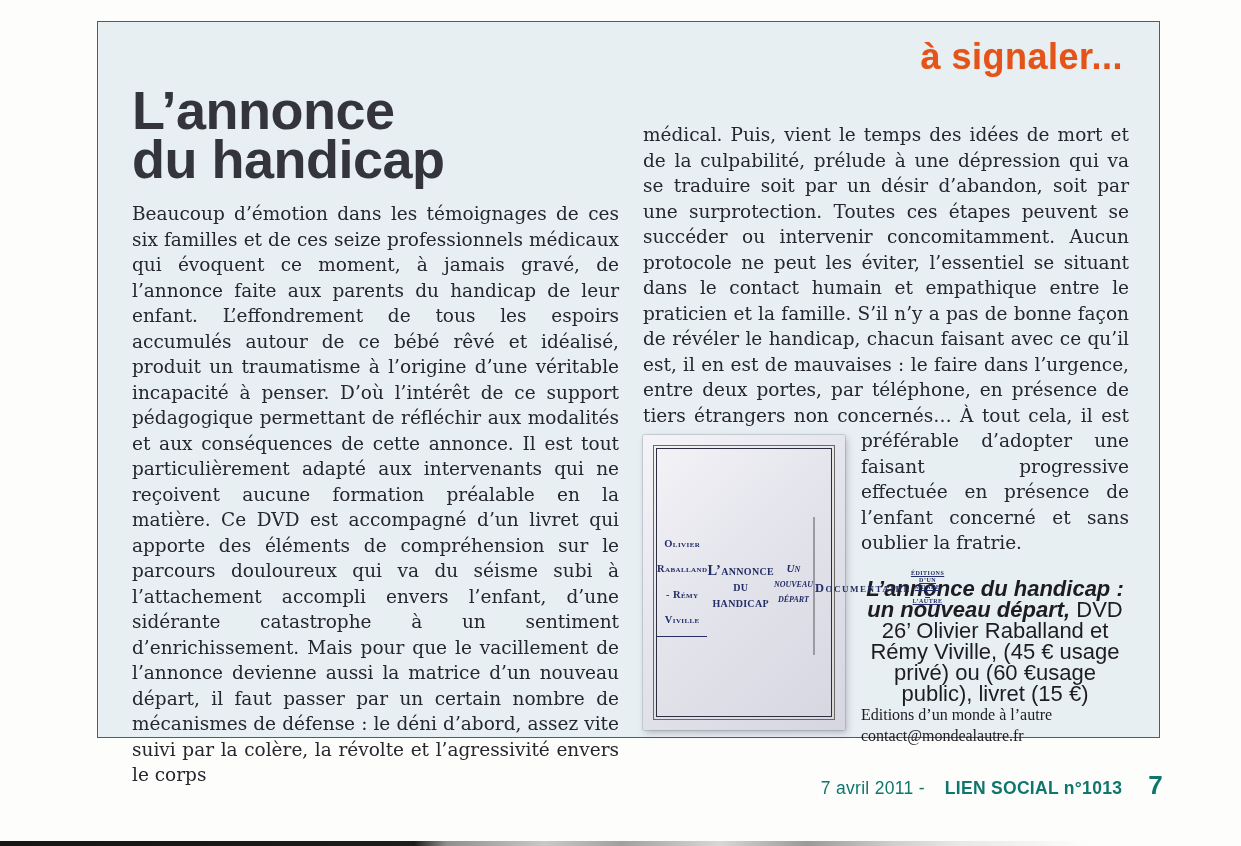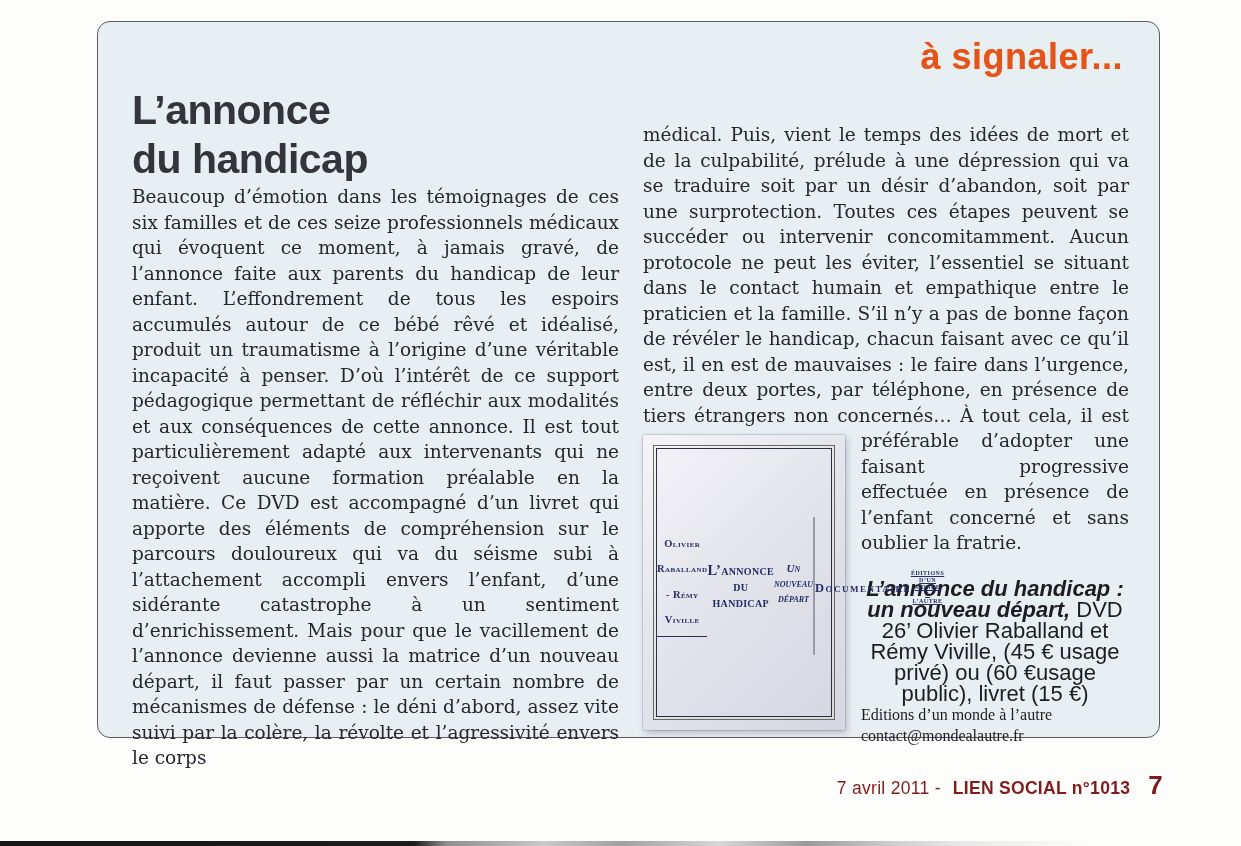--- a/index.html
+++ b/index.html
@@ -25,22 +25,23 @@
   .columns {
     position: absolute; top: 64px; left: 0; right: 0; bottom: 0;
     padding: 0 32px 0 34px;
     display: flex; gap: 24px;
   }
   .col-left  { width: 487px; flex: none; }
   .col-right { width: 486px; flex: none; padding-top: 36px; }
 
   .title {
     font-family: "Liberation Sans", sans-serif;
-    font-size: 41px; line-height: 49px; font-weight: 700;
+    font-size: 54px; line-height: 49px; font-weight: 700;
     letter-spacing: -0.5px; color: #34343c;
+    margin-bottom: 17px;
   }
   .title span { display: block; }
 
   .body-text {
     font-family: "DejaVu Serif", "Liberation Serif", serif;
     font-size: 18.5px; line-height: 25.5px;
     color: #26262e; text-align: justify;
     hyphens: auto; -webkit-hyphens: auto;
   }
 
@@ -103,42 +104,42 @@
   }
   .caption-main .cap-title { font-weight: 700; font-style: italic; }
   .caption-line {
     font-family: Liberation Serif, serif;
     font-size: 16px; line-height: 21px; color: #1c1c22;
   }
 
   
   .footer {
     position: absolute; top: 770px; right: 78px;
-    display: flex; align-items: baseline; gap: 12px;
-    font-family: "Liberation Sans", sans-serif;
-    font-size: 17.5px; color: #7f1d1d; letter-spacing: 0.3px;
+    display: flex; align-items: baseline; gap: 20px;
+    font-family: "Liberation Sans", sans-serif;
+    font-size: 17.5px; color: #0f766e; letter-spacing: 0.3px;
   }
   .footer .journal { font-weight: 700; }
   .footer .pagenum { font-weight: 700; font-size: 26px; margin-left: 6px; }
 
   
   .scan-bar {
     position: absolute; left: 0; bottom: 0; height: 5px; width: 1090px;
     background: linear-gradient(to right,
       #161616 0%, #1d1d1d 38%, #8f8f8f 41%, #c9c9c9 50%,
       #a0a0a0 57%, #d8d8d8 66%, #9a9a9a 74%, #cfcfcf 82%,
       #e8e8e8 88%, rgba(255,255,255,0) 100%);
   }
 </style>
 </head>
 <body>
 
 <div class="page">
 
-  <div class="panel" style="background: rgb(232, 239, 243); border-radius: 13px;">
+  <div class="panel" style="background: rgb(232, 239, 243);">
 
     <div class="signaler" style="color: rgb(228, 83, 27);">à signaler...</div>
 
     <div class="columns">
 
       <div class="col-left">
         <h1 class="title">
           <span>L’annonce</span>
           <span>du handicap</span>
         </h1>

